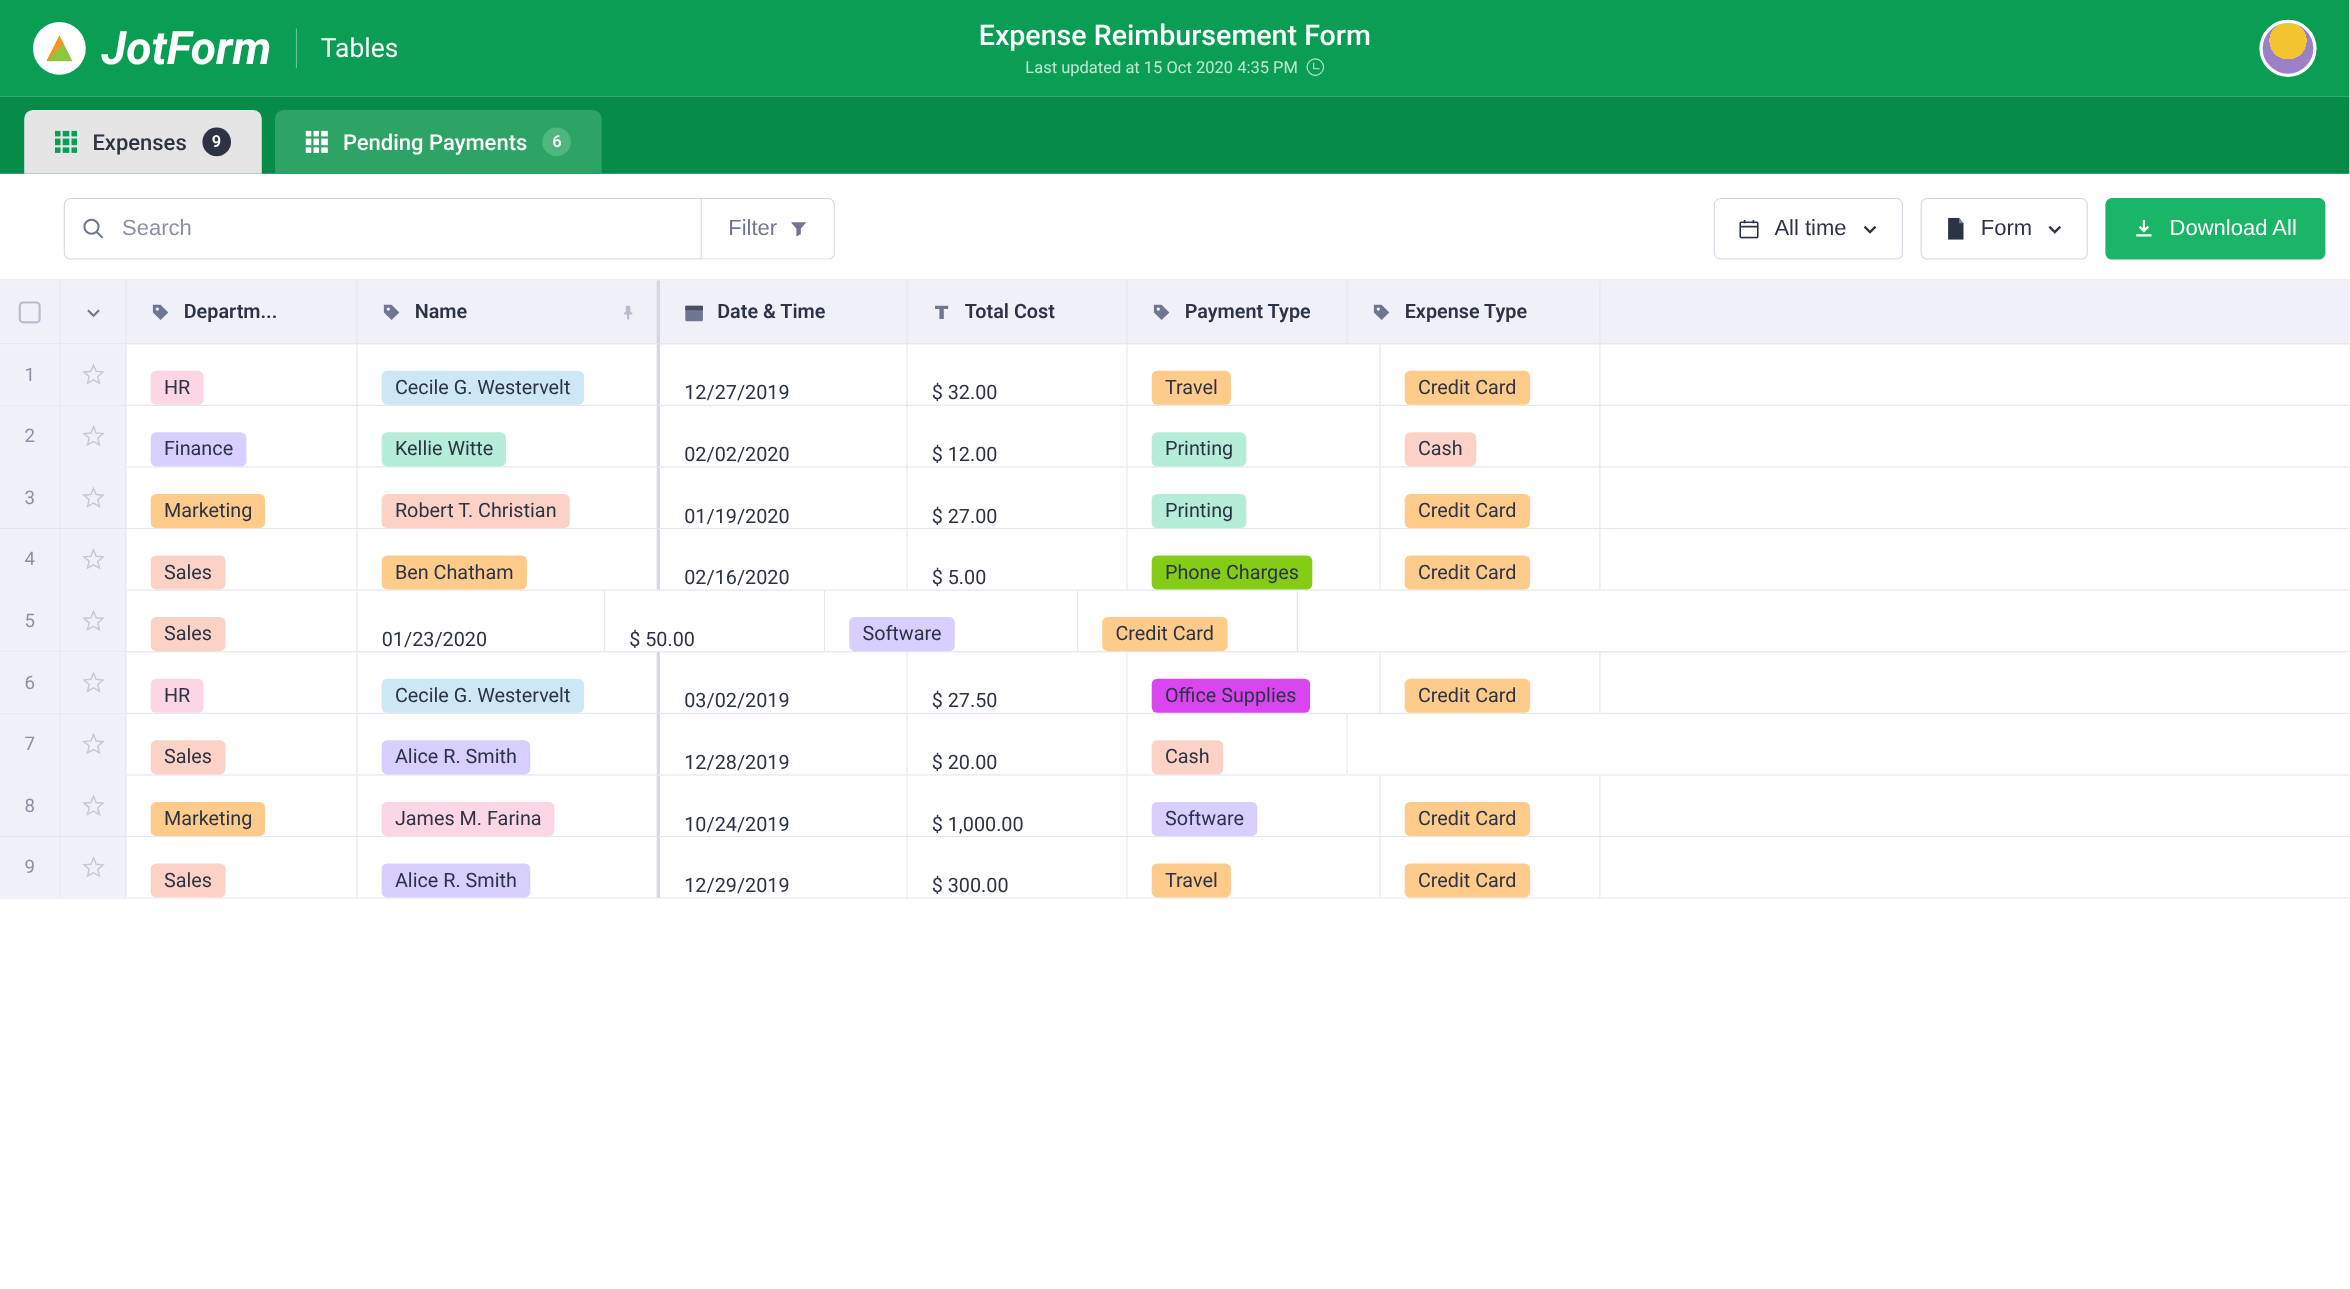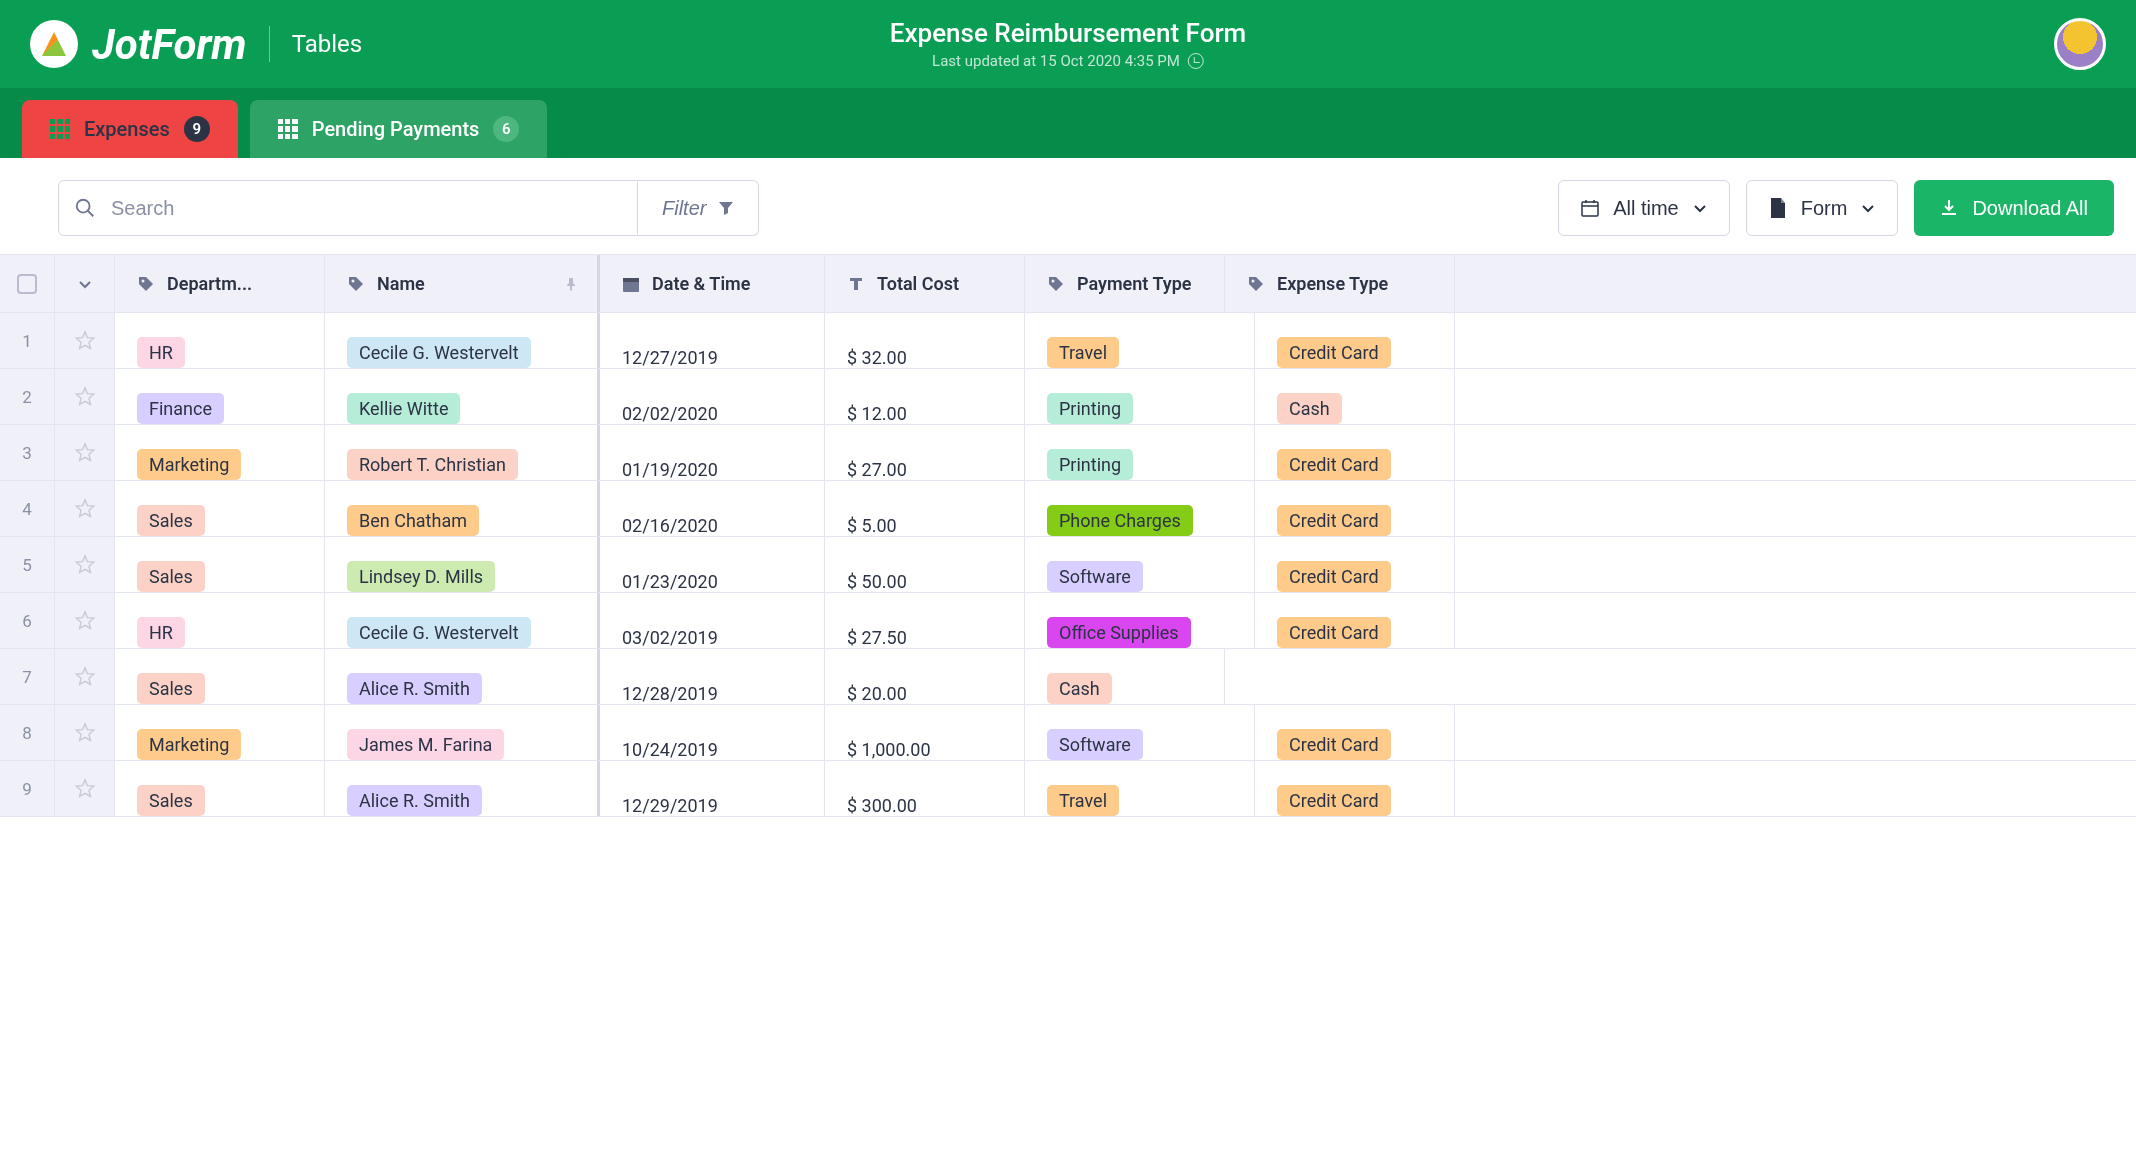--- a/index.html
+++ b/index.html
@@ -16,38 +16,38 @@
 .title-block { position:absolute; left:50%; transform:translateX(-50%); text-align:center; }
 .page-title { color:#fff; font-size:26px; font-weight:500; }
 .page-sub { color:rgba(255,255,255,.75); font-size:15px; margin-top:4px; display:flex; align-items:center; justify-content:center; gap:8px; }
 .clock-ic { width:16px; height:16px; border:1.5px solid rgba(255,255,255,.75); border-radius:50%; position:relative; }
 .clock-ic::after { content:""; position:absolute; width:5px; height:5px; border-left:1.5px solid rgba(255,255,255,.75); border-bottom:1.5px solid rgba(255,255,255,.75); top:3px; left:5px; }
 .avatar { margin-left:auto; width:52px; height:52px; border-radius:50%; background:radial-gradient(circle at 50% 35%,#f4c430 0%,#f4c430 45%,#9b7fc7 45%,#9b7fc7 100%); border:3px solid #fff; }
 
 
 .tabbar { background:#078b48; display:flex; padding:0 22px; height:70px; align-items:flex-end; }
 .tab { display:flex; align-items:center; gap:14px; padding:0 28px; height:58px; border-radius:8px 8px 0 0; font-size:20px; font-weight:500; cursor:pointer; }
-.tab.active { background:#ef4444; color:#2c3345; }
+.tab.active { background:#e5e5e5; color:#2c3345; }
 .tab.inactive { background:#2ea366; color:#fff; margin-left:12px; }
 .tab-ic { width:20px; height:20px; display:grid; grid-template-columns:repeat(3,1fr); grid-template-rows:repeat(3,1fr); gap:2px; }
 .tab-ic span { background:currentColor; }
 .tab.active .tab-ic span { background:#0a9e55; }
 .badge { background:#2c3345; color:#fff; min-width:26px; height:26px; border-radius:13px; display:flex; align-items:center; justify-content:center; font-size:15px; font-weight:600; padding:0 8px; }
 .tab.inactive .badge { background:#4eb77f; }
 
 
 .toolbar { display:flex; align-items:center; padding:22px 22px 18px; gap:16px; }
 .search-wrap { display:flex;margin-left:36px; }
 .search-in { width:580px; height:56px; border:1px solid #d5d7e2; border-radius:6px 0 0 6px; padding:0 18px 0 52px; font-size:20px; color:#6f7691; outline:none; }
 .search-in::placeholder { color:#8b90a6; }
 .search-box { position:relative; }
 .search-ic { position:absolute; left:16px; top:50%; transform:translateY(-50%); width:22px; height:22px; }
 .search-ic circle { fill:none; stroke:#6f7691; stroke-width:2; }
 .search-ic line { stroke:#6f7691; stroke-width:2; }
-.filter-btn { height:56px; padding:0 24px; border:1px solid #d5d7e2; border-left:none; border-radius:0 6px 6px 0; background:#fff; display:flex; align-items:center; gap:12px; font-size:20px; color:#6f7691; cursor:pointer;font-style:italic; }
+.filter-btn { height:56px; padding:0 24px; border:1px solid #d5d7e2; border-left:none; border-radius:0 6px 6px 0; background:#fff; display:flex; align-items:center; gap:12px; font-size:20px; color:#6f7691; cursor:pointer; }
 .funnel-ic { width:16px; height:16px; }
 .spacer { flex:1; }
 .ctl-btn { height:56px; padding:0 22px; border:1px solid #d5d7e2; border-radius:6px; background:#fff; display:flex; align-items:center; gap:14px; font-size:20px; color:#2c3345; cursor:pointer; font-weight:500; }
 .chev-ic { width:14px; height:14px; }
 .download-btn { height:56px; padding:0 26px; border:none; border-radius:6px; background:#1bb567; color:#fff; display:flex; align-items:center; gap:14px; font-size:20px; font-weight:500; cursor:pointer; }
 
 
 .grid { border-top:1px solid #e3e5ef; }
 .hdr-row { display:flex; background:#f0f1f8; height:58px; border-bottom:1px solid #e3e5ef; }
 .num-col { width:55px; border-right:1px solid #e3e5ef; display:flex; align-items:center; justify-content:center; }
@@ -343,23 +343,20 @@
           <span class="rownum">5</span>
         </div>
      <div class="star-col">
           <svg class="star-ic" viewBox="0 0 24 24">
             <path d="M12 2l2.6 6.3 6.9.6-5.2 4.5 1.6 6.7L12 16.8 6.1 20l1.6-6.7L2.5 8.9l6.9-.6z" fill="none" stroke="#c5c8d6" stroke-width="1.5"></path>
           </svg>
         </div>
      <div class="cell c-dept">
           <span class="chip" style="background:#fcd2c6">Sales</span>
         </div>
-     <div class="cell c-name">
-          <span class="chip" style="background:#cdebb0">Lindsey D. Mills</span>
-        </div>
      <div class="cell c-date">
           <span class="plain">01/23/2020</span>
         </div>
      <div class="cell c-cost">
           <span class="plain">$ 50.00</span>
         </div>
      <div class="cell c-etype">
           <span class="chip" style="background:#d8ceff">Software</span>
         </div>
      <div class="cell c-ptype">

